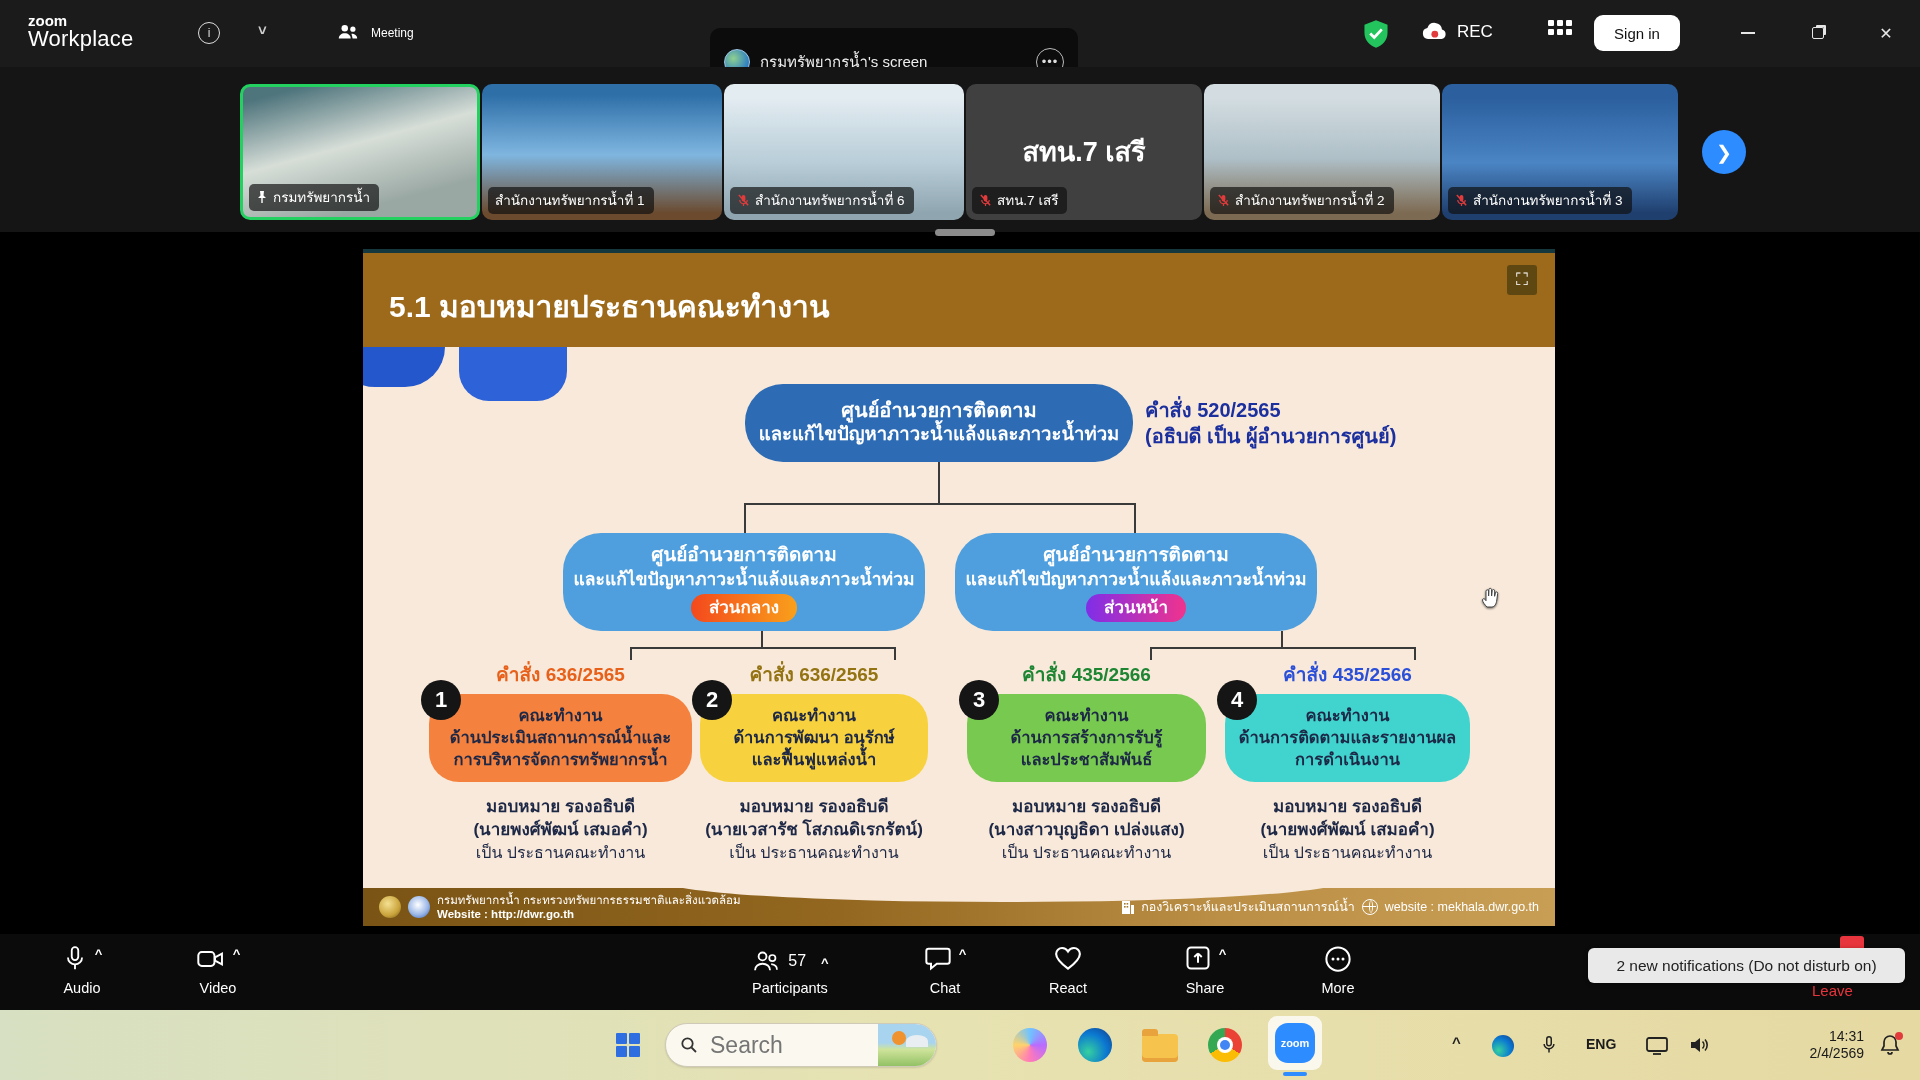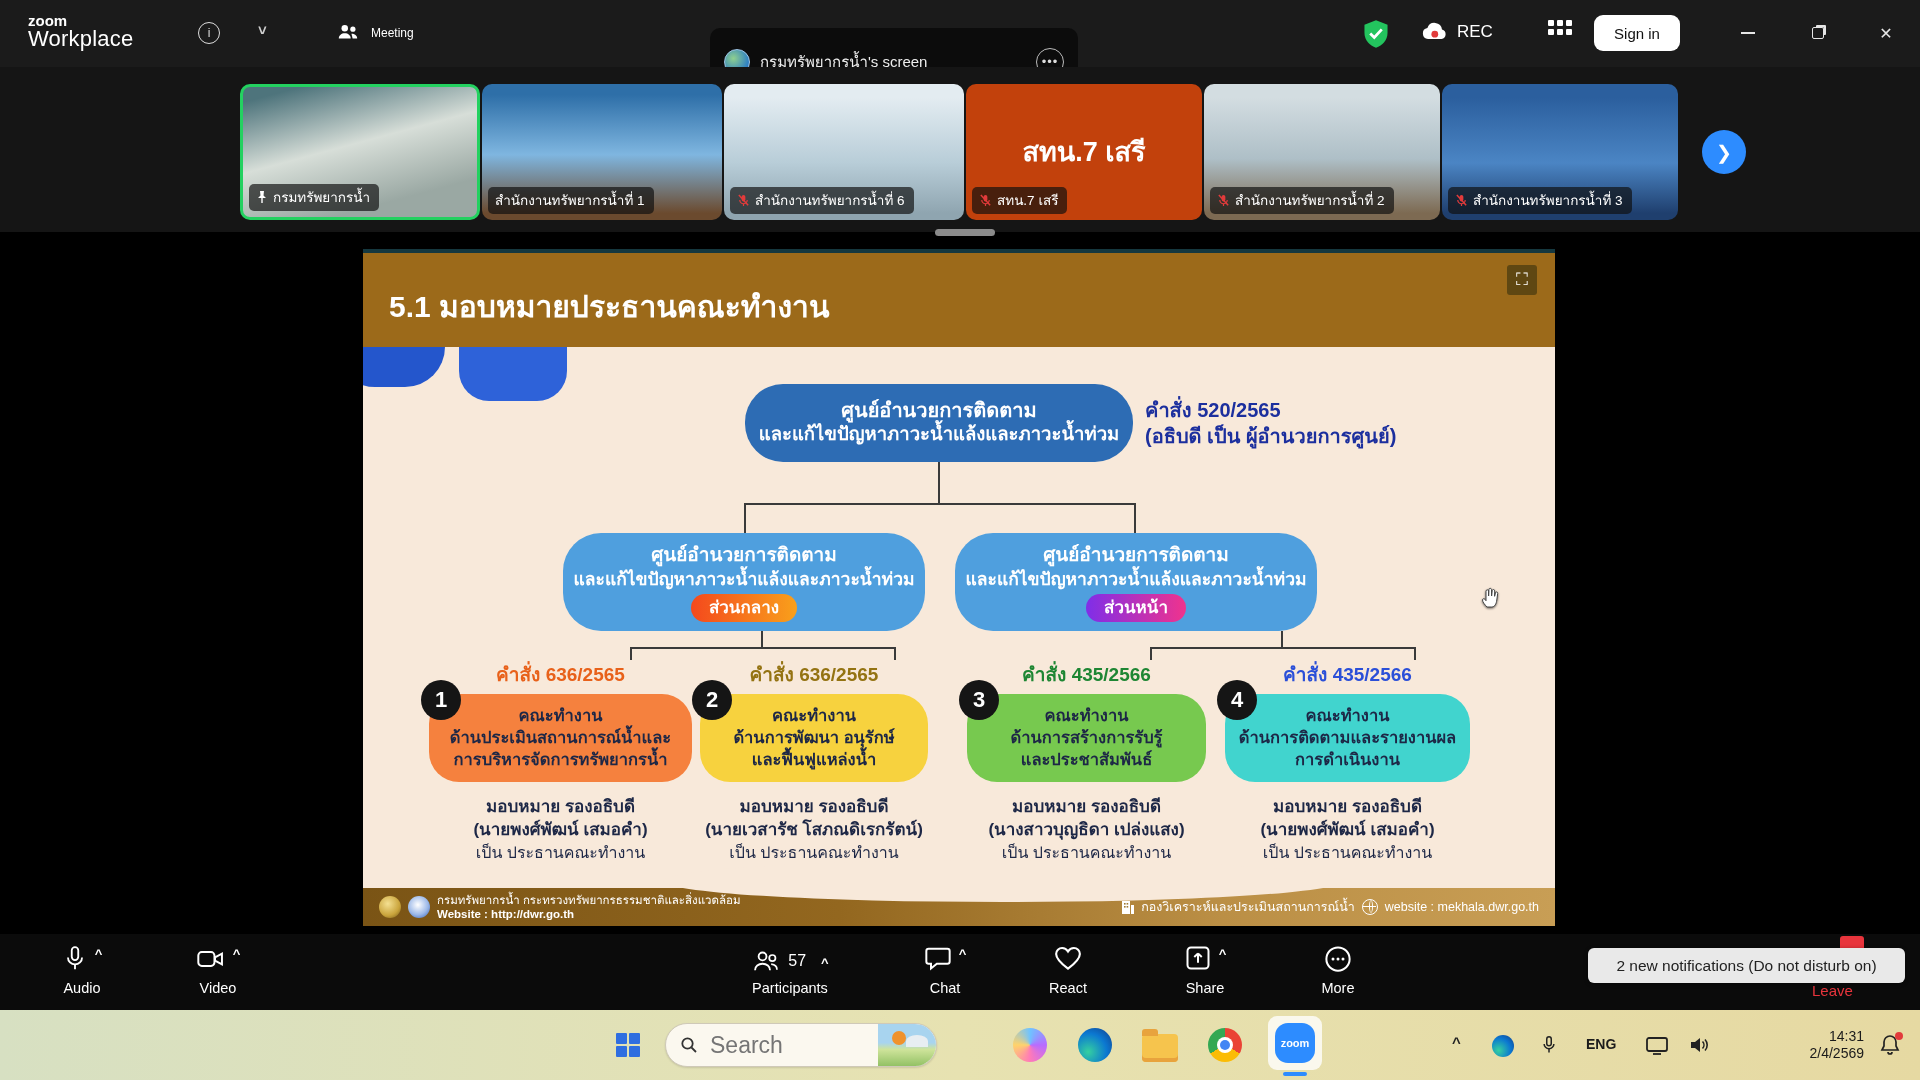--- a/index.html
+++ b/index.html
@@ -188,21 +188,21 @@
         <svg width="13" height="13" viewBox="0 0 14 14">
             <rect x="5" y="1" width="4" height="7" rx="2" fill="#e23b3b"></rect>
             <path d="M3 6.5a4 4 0 0 0 8 0" stroke="#e23b3b" fill="none" stroke-width="1.3"></path>
             <line x1="7" y1="10.5" x2="7" y2="13" stroke="#e23b3b" stroke-width="1.3"></line>
             <line x1="2" y1="1" x2="12" y2="12" stroke="#e23b3b" stroke-width="1.6"></line>
           </svg>
         <span>สำนักงานทรัพยากรน้ำที่ 6</span>
       </div>
     </div>
 
-    <div class="abs thumb" style="left:966px;width:236px;background:#c2410c;">
+    <div class="abs thumb" style="left:966px;width:236px;background:#404040;">
       <div class="centername">สทน.7 เสรี</div>
       <div class="vidlabel">
         <svg width="13" height="13" viewBox="0 0 14 14">
             <rect x="5" y="1" width="4" height="7" rx="2" fill="#e23b3b"></rect>
             <path d="M3 6.5a4 4 0 0 0 8 0" stroke="#e23b3b" fill="none" stroke-width="1.3"></path>
             <line x1="7" y1="10.5" x2="7" y2="13" stroke="#e23b3b" stroke-width="1.3"></line>
             <line x1="2" y1="1" x2="12" y2="12" stroke="#e23b3b" stroke-width="1.6"></line>
           </svg>
         <span>สทน.7 เสรี</span>
       </div>

